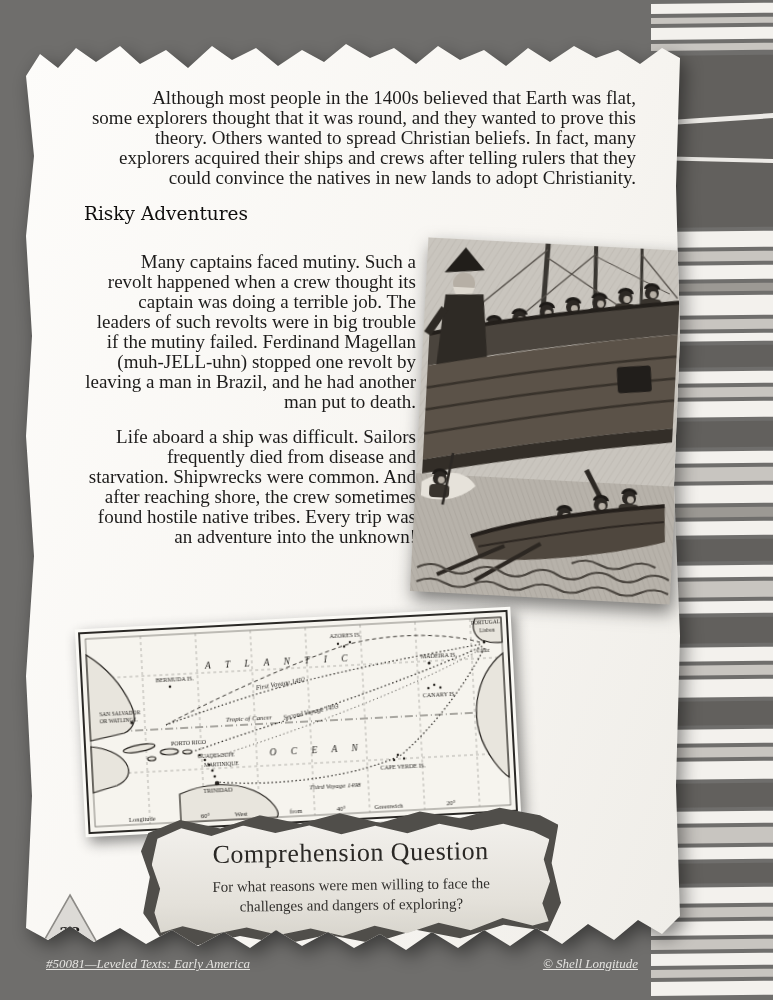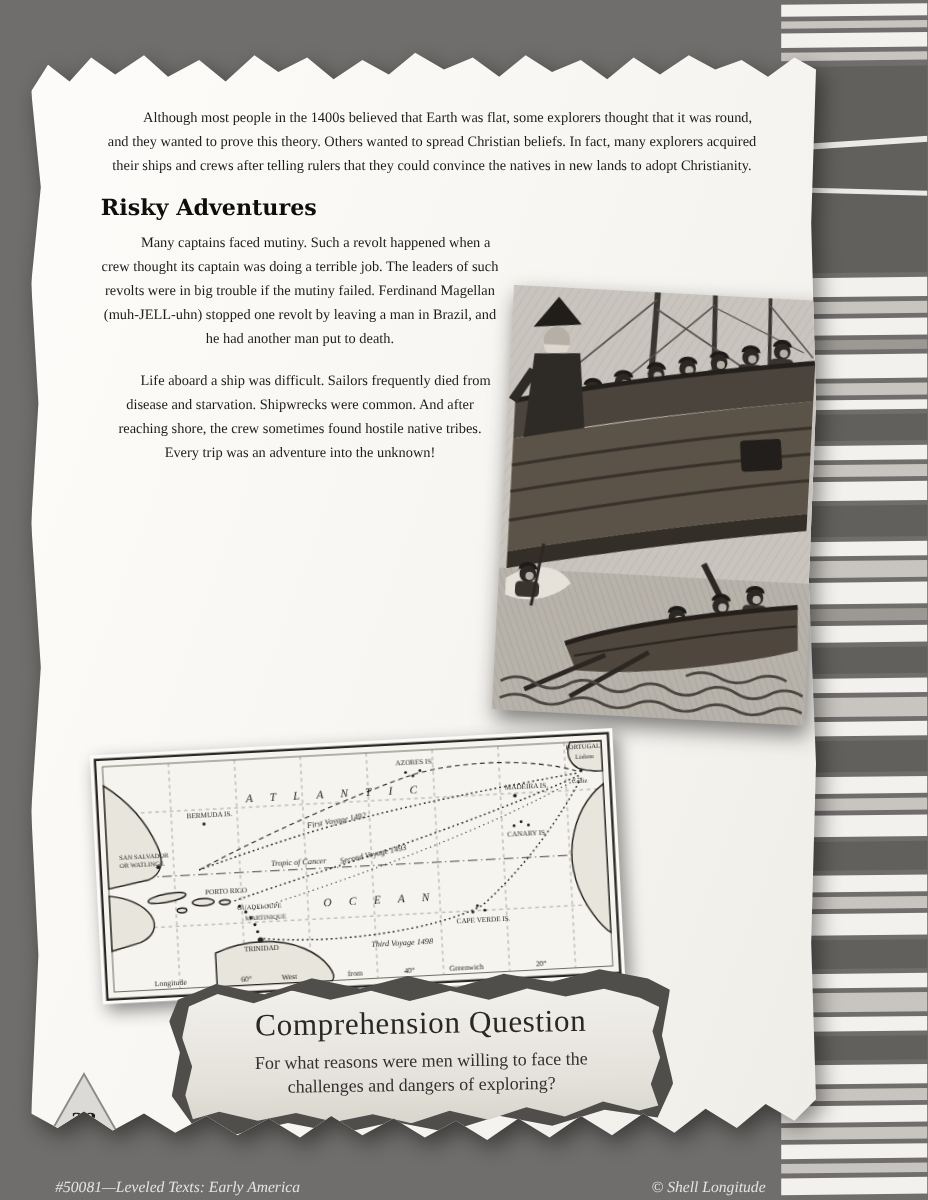--- a/index.html
+++ b/index.html
@@ -14,24 +14,24 @@
       clip-path:polygon(0px 40px,14px 18px,32px 32px,50px 12px,70px 26px,94px 10px,114px 28px,140px 14px,
       162px 32px,186px 10px,206px 24px,230px 12px,252px 30px,276px 14px,298px 26px,320px 8px,344px 22px,
       368px 12px,390px 28px,412px 10px,434px 24px,458px 14px,480px 30px,502px 12px,524px 26px,548px 10px,
       570px 22px,592px 14px,614px 28px,636px 12px,654px 22px,650px 150px,654px 300px,648px 450px,654px 600px,
       650px 750px,654px 880px,636px 898px,612px 884px,588px 904px,562px 888px,536px 908px,510px 892px,
       484px 910px,458px 894px,432px 912px,406px 896px,380px 914px,354px 898px,328px 912px,302px 896px,
       276px 910px,250px 894px,224px 912px,198px 896px,172px 910px,146px 894px,120px 908px,94px 892px,
       68px 906px,44px 890px,22px 904px,0px 892px,6px 760px,0px 640px,8px 520px,0px 400px,6px 300px,
       0px 200px,8px 120px,0px 40px);}
   .content{position:absolute;left:0;top:0;width:654px;padding:52px 44px 0 58px;box-sizing:border-box;}
-  .body-text{font-size:12px;line-height:20px;color:#1d1c1b;margin:0 0 15px;text-indent:26px;text-align:center;}
+  .body-text{font-size:19px;line-height:20px;color:#1d1c1b;margin:0 0 15px;text-indent:26px;text-align:right;}
   .narrow{width:332px;}
-  .section-heading{font-family:"DejaVu Serif",serif;font-weight:bold;font-size:18.5px;color:#0f0e0d;
-      margin:6px 0 8px;}
+  .section-heading{font-family:"DejaVu Serif",serif;font-weight:normal;font-size:18.5px;color:#0f0e0d;
+      margin:6px 0 28px;}
   
   .ship{position:absolute;left:392px;top:208px;width:262px;height:354px;transform:rotate(3deg);
       filter:drop-shadow(3px 8px 9px rgba(0,0,0,.5));}
   
   .map{position:absolute;left:54px;top:582px;width:436px;height:208px;transform:rotate(-3deg);
       filter:drop-shadow(4px 6px 7px rgba(0,0,0,.45));}
   
   .note-back{position:absolute;left:116px;top:774px;width:418px;height:134px;background:#504e4a;
       transform:rotate(-2deg);filter:drop-shadow(-8px 12px 9px rgba(0,0,0,.5));
       clip-path:polygon(8px 16px,40px 4px,80px 14px,120px 2px,160px 12px,200px 3px,240px 14px,280px 4px,
@@ -44,22 +44,22 @@
       256px 12px,288px 3px,320px 10px,352px 4px,382px 12px,398px 20px,392px 40px,398px 62px,390px 84px,
       396px 102px,380px 106px,350px 98px,318px 110px,286px 102px,254px 112px,222px 104px,190px 114px,
       158px 106px,126px 112px,94px 104px,62px 110px,30px 102px,8px 108px,2px 88px,8px 64px,0px 40px);}
   .note-title{font-size:26px;color:#2a2825;text-align:center;margin-top:16px;letter-spacing:.5px;}
   .note-q{font-size:15px;color:#33312e;text-align:center;width:330px;margin:8px auto 0;line-height:1.3;}
   
   .pagenum{position:absolute;left:12px;top:856px;width:64px;height:58px;}
   .pagenum span{position:absolute;left:0;right:0;bottom:8px;text-align:center;font-weight:bold;
       font-size:15px;color:#1c1b1a;font-family:"DejaVu Serif",serif;}
   
-  .footer{position:absolute;left:46px;bottom:3px;width:592px;display:flex;justify-content:space-between;
-      font-style:italic;font-size:13px;color:#e5e4e1;}
+  .footer{position:absolute;left:46px;bottom:28px;width:592px;display:flex;justify-content:space-between;
+      font-style:italic;font-size:13px;color:#e5e4e1;text-decoration:underline;}
   
   .map text{font-family:"Liberation Serif",serif;fill:#211f1c;}
   .t-ocean{font-size:9.5px;font-style:italic;letter-spacing:6px;}
   .t-small{font-size:6px;}
   .t-tiny{font-size:5.5px;}
   .t-voy{font-size:6.8px;font-style:italic;}
   .t-scale{font-size:6.5px;}
 </style>
 </head>
 <body>

